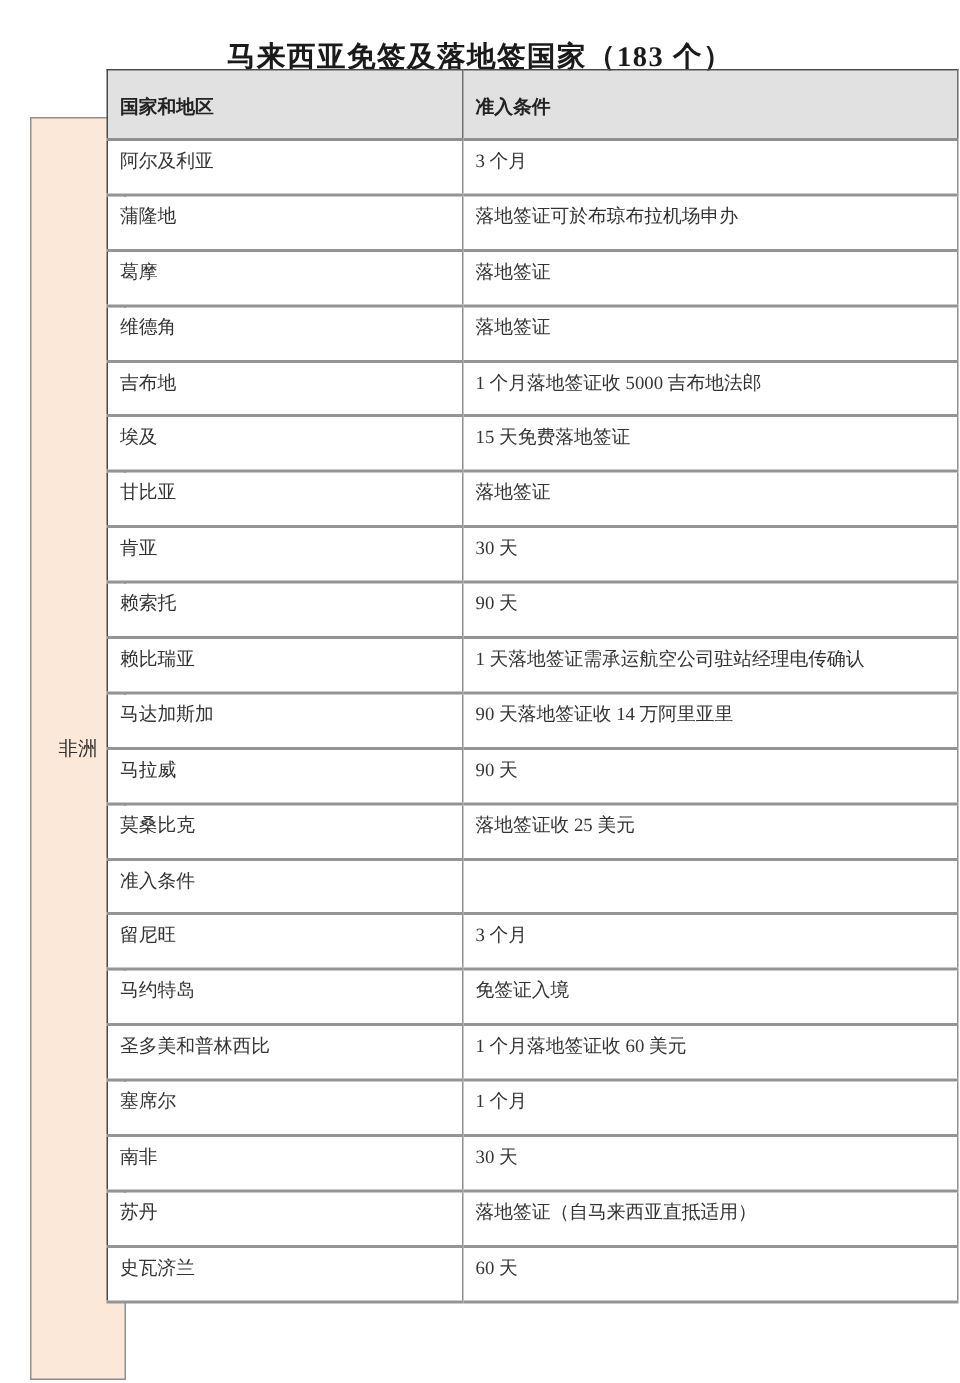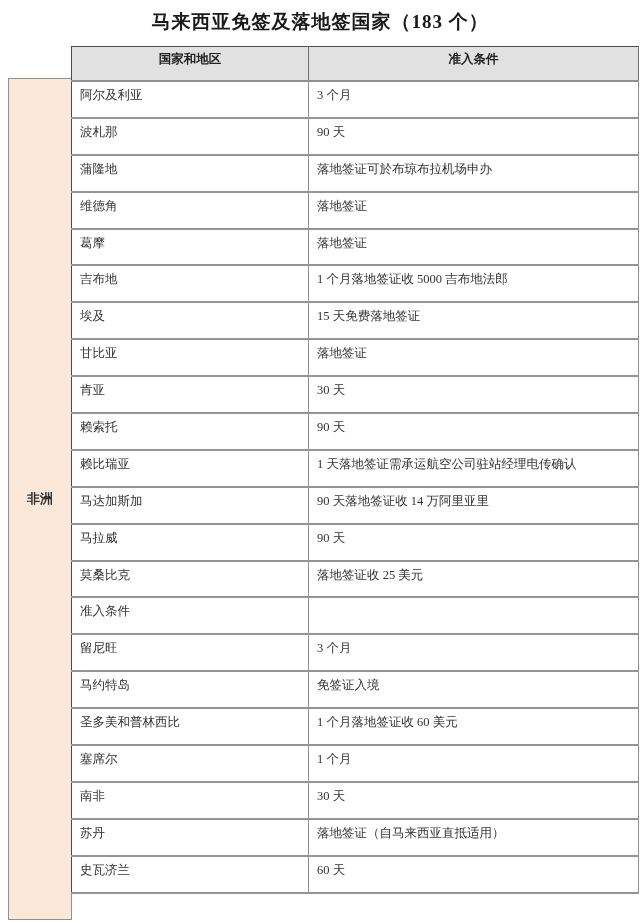--- a/index.html
+++ b/index.html
@@ -10,65 +10,65 @@
   }
   .doc {
     position: relative;
     width: 640px;
     height: 922px;
     background: #ffffff;
     overflow: hidden;
   }
   .doc-title {
     position: absolute;
-    top: 9px;
+    top: 25px;
     left: 0;
     width: 100%;
     text-align: center;
     font-size: 19px;
     font-weight: bold;
     color: #1a1a1a;
     letter-spacing: 1px;
   }
   
   .region-cell {
     position: absolute;
-    left: 8px;
+    left: 20px;
     top: 78px;
     width: 62px;
     height: 840px;
     background: #FCE8D9;
     border: 1px solid #8f8f8f;
     display: flex;
     align-items: center;
     justify-content: center;
     font-size: 13px;
-    font-weight: bold;
+    font-weight: normal;
     color: #2f2f2f;
   }
   
   table.main-table {
     position: absolute;
     left: 71px;
     top: 46px;
     width: 567px;
     border-collapse: collapse;
     table-layout: fixed;
   }
   table.main-table col.c-country { width: 237px; }
   table.main-table col.c-cond    { width: 330px; }
   table.main-table th {
     background: #e1e1e1;
     height: 29px;
     font-size: 12.5px;
     font-weight: bold;
     color: #222;
-    text-align: center;
+    text-align: left;
     vertical-align: top;
-    padding: 4px 8px 0 8px;
+    padding: 16px 8px 0 8px;
     border-top: 1px solid #4a4a4a;
     border-left: 1px solid #4a4a4a;
     border-right: 1px solid #6f6f6f;
     border-bottom: 2px solid #8f8f8f;
   }
   table.main-table td {
     height: 29.9px;
     font-size: 12.5px;
     color: #333;
     text-align: left;
@@ -103,33 +103,29 @@
         <th>国家和地区</th>
         <th>准入条件</th>
       </tr>
     </thead>
     <tbody id="table-body">
         <tr>
           <td>阿尔及利亚</td>
           <td>3 个月</td>
         </tr>
         <tr>
-          <td>波札那</td>
-          <td>90 天</td>
-        </tr>
-        <tr>
           <td>蒲隆地</td>
           <td>落地签证可於布琼布拉机场申办</td>
         </tr>
         <tr>
-          <td>维德角</td>
+          <td>葛摩</td>
           <td>落地签证</td>
         </tr>
         <tr>
-          <td>葛摩</td>
+          <td>维德角</td>
           <td>落地签证</td>
         </tr>
         <tr>
           <td>吉布地</td>
           <td>1 个月落地签证收 5000 吉布地法郎</td>
         </tr>
         <tr>
           <td>埃及</td>
           <td>15 天免费落地签证</td>
         </tr>

